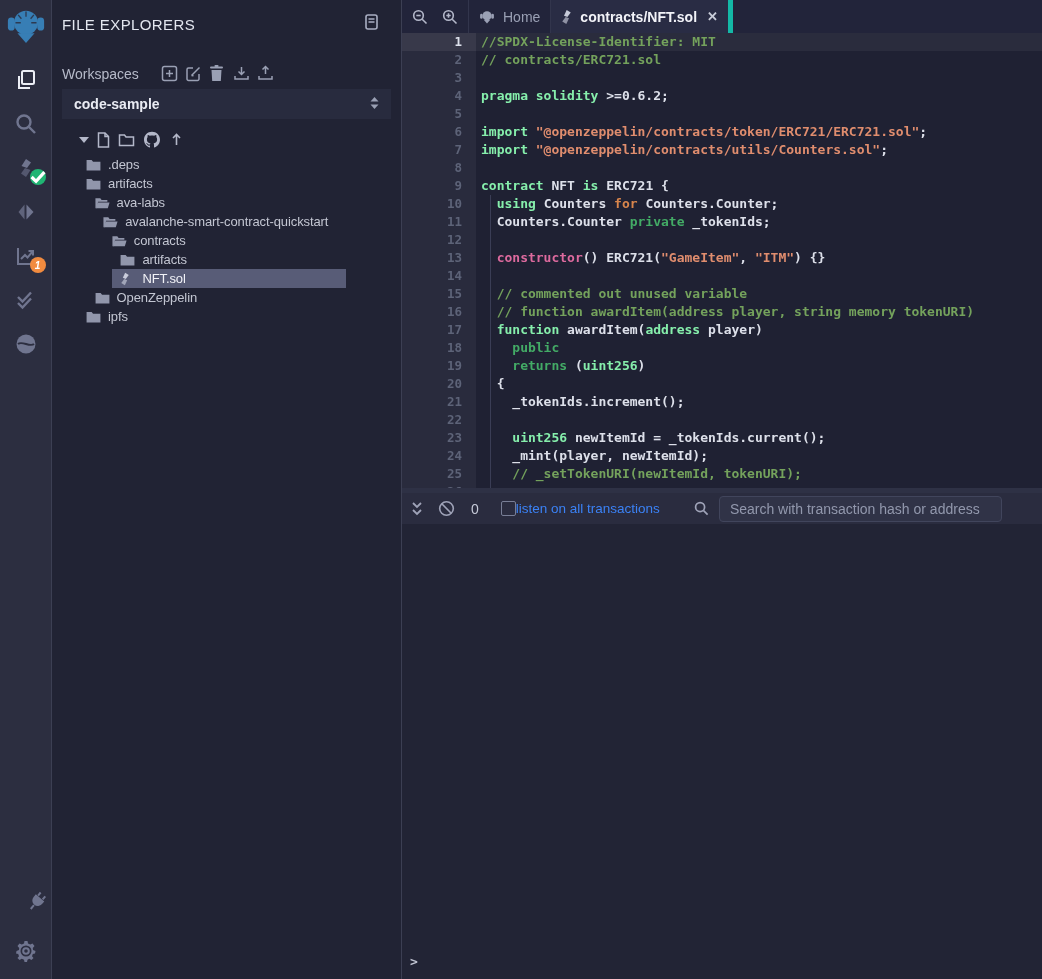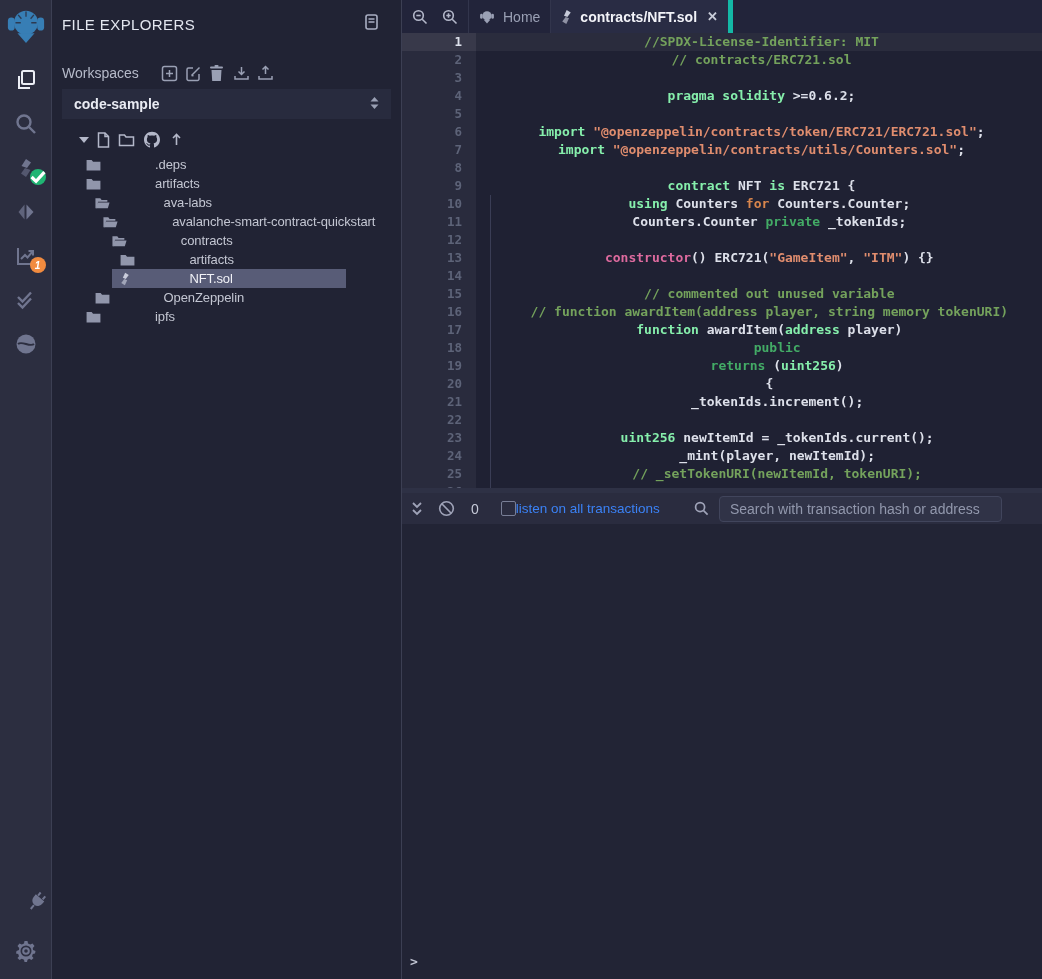--- a/index.html
+++ b/index.html
@@ -23,32 +23,32 @@
     display:flex; align-items:center; justify-content:center; right:6px; bottom:5px;
     font-size:10px; font-style:italic; font-weight:700; color:#fff; }
   .ib-bottom { margin-top:auto; padding-bottom:6px; display:flex; flex-direction:column; align-items:center; }
   
   .panel { width:350px; flex:none; background:#212334; border-right:1px solid #3c3f53;
     position:relative; overflow:hidden; }
   .panel-head { display:flex; align-items:center; justify-content:space-between;
     padding:14px 23px 0 10px; }
   .panel-title { color:#e3e6ef; font-size:15px; font-weight:500; letter-spacing:0.4px; }
   .book-icon { color:#a9aec2; }
-  .ws-row { margin:31px 10px 0 10px; display:flex; color:#9aa0b4; }
+  .ws-row { margin:31px 10px 0 10px; display:flex; align-items:center; color:#9aa0b4; }
   .ws-label { color:#b6bac9; font-size:14px; margin-right:22px; }
   .ws-row .wsi { width:17px; height:17px; margin-right:7px; cursor:pointer; }
   .ws-select { margin:7px 10px 0 10px; height:30px; background:#282b3e; display:flex;
     align-items:center; padding:0 12px; cursor:pointer; }
   .ws-select .ws-name { color:#e9ebf3; font-size:14px; font-weight:700; }
   .ws-caret { margin-left:auto; color:#9aa0b4; }
   .tree-toolbar { margin:12px 0 0 27px; display:flex; align-items:center; color:#b4b8c9; }
   .tree-toolbar .tti { margin-right:8px; cursor:pointer; display:flex; align-items:center; }
   .tree { margin-top:7px; }
   .tree-row { height:19px; display:flex; align-items:center; position:relative;
-    font-size:13px; color:#c3c6d2; cursor:pointer; letter-spacing:-0.1px;gap:47px; }
+    font-size:13px; color:#c3c6d2; cursor:pointer; letter-spacing:-0.1px; }
   .tree-row .t-ico { width:15px; height:13px; margin-right:7px; flex:none; position:relative; z-index:1;
     color:#9196ab; display:flex; align-items:center; }
   .tree-row .t-label { position:relative; z-index:1; white-space:nowrap; }
   .tree-row.selected .t-label { color:#f1f2f7; }
   .tree-row.selected .t-ico { color:#c9ccdb; }
   .sel-bg { position:absolute; top:0; bottom:0; background:#585c77; z-index:0; }
   
   .editor-col { flex:1; display:flex; flex-direction:column; background:#1f2133; min-width:0; }
   .tabbar { height:33px; flex:none; background:#22243a; display:flex; align-items:stretch; }
   .zoom-btn { width:30px; display:flex; align-items:center; justify-content:center;
@@ -59,21 +59,21 @@
   .tab .tab-ico { margin-right:8px; display:flex; align-items:center; color:#9aa0b4; }
   .tab.active { background:#292c44; border-right:5px solid #14b8a6; color:#f2f3f8; font-weight:700; }
   .tab.active .tab-ico { color:#c6cad8; }
   .tab-close { margin-left:10px; color:#c9cdd9; font-size:13px; font-weight:700; cursor:pointer; }
   .editor-body { flex:1; display:flex; position:relative; overflow:hidden;
     font-family:"DejaVu Sans Mono", monospace; }
   .gutter { width:74px; flex:none; background:#292b3d; }
   .ln { height:18px; line-height:18px; text-align:right; padding-right:14px;
     font-size:12.5px; color:#5d6378; font-weight:600; cursor:pointer; }
   .ln.act { color:#dde1ec; font-weight:700; background:rgba(255,255,255,0.07); }
-  .code { flex:1; position:relative; font-size:13px; font-weight:600; min-width:0;text-align:center; }
+  .code { flex:1; position:relative; font-size:13px; font-weight:600; min-width:0; }
   .cl { height:18px; line-height:18px; padding-left:5px; white-space:pre; color:#dde0ea; cursor:text; }
   .cl.act { background:rgba(255,255,255,0.05); }
   .tk-c { color:#74a25c; } 
   .tk-k { color:#86efac; } 
   .tk-s { color:#e08d6e; } 
   .tk-o { color:#d8854c; } 
   .tk-g { color:#43ab66; } 
   .tk-p { color:#dd6a9e; } 
   .tk-t { color:#dde0ea; } 
   .indent-guide { position:absolute; width:1px; background:#3a3d55; }

